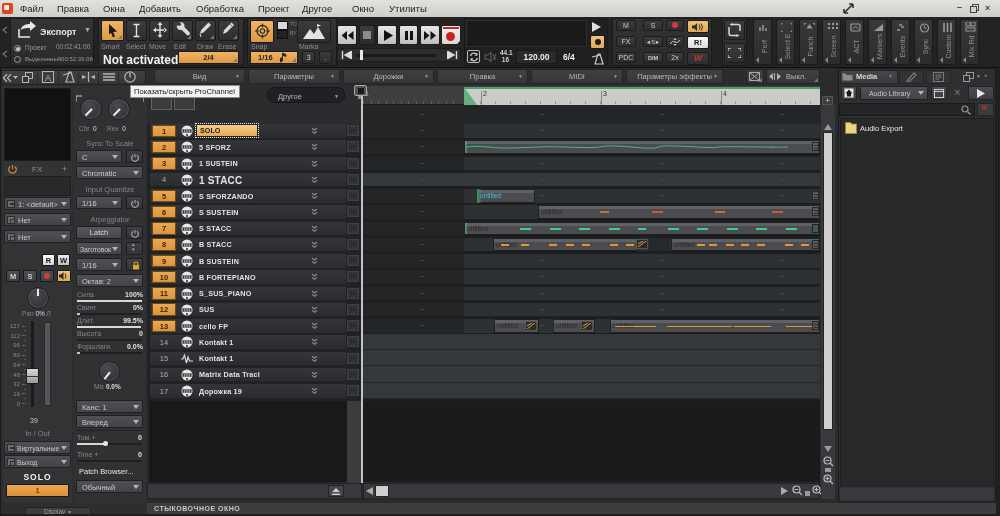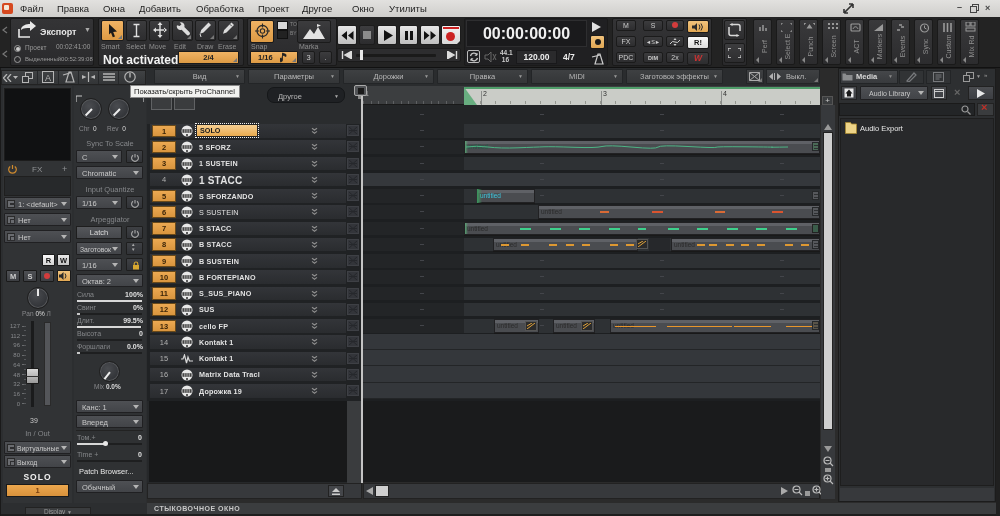--- a/index.html
+++ b/index.html
@@ -172,33 +172,32 @@
         <path d="M1.5 0 v8 M11 0 L4 4 L11 8 Z" stroke="#ddd" fill="#ddd" stroke-width="1.4"></path>
       </svg>
     <div class="abs" style="left:356px;top:37px;width:80px;height:3px;background:#1a1a1a;border-radius:1px"></div>
     <div class="abs" style="left:360px;top:33px;width:2.5px;height:10px;background:#e8e8e8"></div>
     <svg class="abs" style="left:447px;top:34px" width="11" height="8" viewBox="0 0 11 8">
         <path d="M9.5 0 v8 M0 0 L7 4 L0 8 Z" stroke="#ddd" fill="#ddd" stroke-width="1.4"></path>
       </svg>
 
     <div class="mod" style="left:464px;top:1px;width:144px;height:48px;background:#202022"></div>
     <div class="abs" style="left:466px;top:3px;width:121px;height:27px;background:#1a1a1c;border:1px solid #2e2e30"></div>
-    <span class="abs" style="left:466px;top:8px;width:121px;text-align:center;color:#f0f0f0;font-weight:bold;font-size:16px">00:00:00:00</span>
     <div class="abs" style="left:467px;top:33px;width:13px;height:13px;border:1px solid #bbb;border-radius:2px"></div>
     <svg class="abs" style="left:469px;top:35px" width="10" height="10" viewBox="0 0 10 10">
         <path d="M1.5 4 a3.5 3.5 0 0 1 6.5 -1 M8.5 6 a3.5 3.5 0 0 1 -6.5 1" stroke="#ccc" stroke-width="1.3" fill="none"></path>
         <path d="M8 1 v2.2 h-2.2 M2 9 v-2.2 h2.2" stroke="#ccc" stroke-width="1" fill="none"></path>
       </svg>
     <svg class="abs" style="left:484px;top:34px" width="13" height="12" viewBox="0 0 13 12">
         <path d="M1 4 h3 l3 -3 v10 l-3 -3 h-3 z" fill="none" stroke="#666" stroke-width="1"></path>
         <path d="M9 3 l3 6 M12 3 l-3 6" stroke="#666" stroke-width="1"></path>
       </svg>
     <span class="abs" style="left:500px;top:32px;color:#ccc;font-size:6.5px;font-weight:bold">44.1<br>&nbsp;16</span>
     <div class="abs" style="left:516px;top:33px;width:41px;height:14px;background:#2a2a2c;border:1px solid #19191b;color:#eee;font-weight:bold;font-size:8.5px;text-align:center;line-height:13px">120.00</div>
-    <span class="abs" style="left:563px;top:35px;color:#eee;font-weight:bold;font-size:8.5px">4/7</span>
+    <span class="abs" style="left:563px;top:35px;color:#eee;font-weight:bold;font-size:8.5px">6/4</span>
     <svg class="abs" style="left:592px;top:5px" width="9" height="10" viewBox="0 0 9 10">
         <path d="M0 0 L9 5 L0 10 Z" fill="#e0e0e0"></path>
       </svg>
     <div class="abs" style="left:590px;top:18px;width:15px;height:14px;background:linear-gradient(#f0c27c,#e2a854);border:1px solid #1a1a1a;border-radius:2px"></div>
     <div class="abs" style="left:595px;top:22px;width:6px;height:6px;background:#1a1a1a;border-radius:50%"></div>
     <svg class="abs" style="left:591px;top:36px" width="13" height="12" viewBox="0 0 13 12">
         <path d="M4 11 L7 1 h2 L12 11 Z M1 4 L9 2" fill="none" stroke="#ccc" stroke-width="1.2"></path>
       </svg>
 
     <div class="mod" style="left:612px;top:1px;width:100px;height:48px"></div>
@@ -558,21 +557,21 @@
 <div class="abs" style="left:154px;top:1px;width:91px;height:15px;background:linear-gradient(#3e4042,#343638);border:1px solid #232527;border-radius:1px;color:#b8b8b8;font-size:7.5px;text-align:center;line-height:14px">Вид</div>
 <span class="abs" style="left:235px;top:5px;color:#999;font-size:5px">▼</span>
 <div class="abs" style="left:248px;top:1px;width:92px;height:15px;background:linear-gradient(#3e4042,#343638);border:1px solid #232527;border-radius:1px;color:#b8b8b8;font-size:7.5px;text-align:center;line-height:14px">Параметры</div>
 <span class="abs" style="left:330px;top:5px;color:#999;font-size:5px">▼</span>
 <div class="abs" style="left:343px;top:1px;width:91px;height:15px;background:linear-gradient(#3e4042,#343638);border:1px solid #232527;border-radius:1px;color:#b8b8b8;font-size:7.5px;text-align:center;line-height:14px">Дорожки</div>
 <span class="abs" style="left:424px;top:5px;color:#999;font-size:5px">▼</span>
 <div class="abs" style="left:437px;top:1px;width:91px;height:15px;background:linear-gradient(#3e4042,#343638);border:1px solid #232527;border-radius:1px;color:#b8b8b8;font-size:7.5px;text-align:center;line-height:14px">Правка</div>
 <span class="abs" style="left:518px;top:5px;color:#999;font-size:5px">▼</span>
 <div class="abs" style="left:531px;top:1px;width:92px;height:15px;background:linear-gradient(#3e4042,#343638);border:1px solid #232527;border-radius:1px;color:#b8b8b8;font-size:7.5px;text-align:center;line-height:14px">MIDI</div>
 <span class="abs" style="left:613px;top:5px;color:#999;font-size:5px">▼</span>
-<div class="abs" style="left:626px;top:1px;width:97px;height:15px;background:linear-gradient(#3e4042,#343638);border:1px solid #232527;border-radius:1px;color:#b8b8b8;font-size:7.5px;text-align:center;line-height:14px">Заготовок эффекты</div>
+<div class="abs" style="left:626px;top:1px;width:97px;height:15px;background:linear-gradient(#3e4042,#343638);border:1px solid #232527;border-radius:1px;color:#b8b8b8;font-size:7.5px;text-align:center;line-height:14px">Параметры эффекты</div>
 <span class="abs" style="left:713px;top:5px;color:#999;font-size:5px">▼</span>
 <div class="abs corner" style="left:746px;top:1px;width:18px;height:15px;background:linear-gradient(#3e4042,#343638);border:1px solid #232527"></div>
 <svg class="abs" style="left:749px;top:4px" width="11" height="9" viewBox="0 0 11 9">
         <path d="M0.5 0.5 h10 v8 h-10 z M0.5 0.5 L10.5 8.5 M10.5 0.5 L0.5 8.5" stroke="#aaa" stroke-width="1" fill="none"></path>
       </svg>
 <div class="abs corner" style="left:766px;top:1px;width:54px;height:15px;background:linear-gradient(#3e4042,#343638);border:1px solid #232527"></div>
 <svg class="abs" style="left:769px;top:5px" width="12" height="7" viewBox="0 0 12 7">
         <path d="M4 0 L0 3.5 L4 7 z M8 0 L12 3.5 L8 7 z" fill="#b0b0b0"></path>
         <path d="M5.5 0 v7" stroke="#b0b0b0"></path>
       </svg>
@@ -755,21 +754,21 @@
 <div class="abs" style="left:660px;top:127.0px;width:4px;height:1px;background:#43454a"></div>
 <div class="abs" style="left:780px;top:127.0px;width:4px;height:1px;background:#43454a"></div>
 <div class="abs" style="left:150px;top:137.25px;width:196px;height:13.5px;background:linear-gradient(#333539,#2a2c2f)"></div>
 <div class="abs" style="left:152px;top:137.75px;width:24px;height:12.5px;background:linear-gradient(#eiaa52,#d9953e);background:linear-gradient(#eca952,#d9953e);border:1px solid #6a4a1a;color:#3a2408;font-size:7.5px;font-weight:bold;text-align:center;line-height:12px">6</div>
 <svg class="abs" style="left:181px;top:138.25px" width="12" height="12" viewBox="0 0 12 12">
         <circle cx="6" cy="6" r="5.5" fill="#e8e8e8"></circle>
         <rect x="1.5" y="4.2" width="9" height="3.6" fill="#2a2a2a"></rect>
         <path d="M3.3 4.2 v3.6 M5.1 4.2 v3.6 M6.9 4.2 v3.6 M8.7 4.2 v3.6" stroke="#e8e8e8" stroke-width="0.7"></path>
         <circle cx="6" cy="10" r="1" fill="#2a2a2a"></circle>
       </svg>
-<span class="abs" style="left:199px;top:139.75px;color:#e2e2e2;font-size:7.2px;font-weight:normal;letter-spacing:0.2px">S SUSTEIN</span>
+<span class="abs" style="left:199px;top:139.75px;color:#e2e2e2;font-size:7.2px;font-weight:bold;letter-spacing:0.2px">S SUSTEIN</span>
 <svg class="abs" style="left:310px;top:140.25px" width="9" height="8" viewBox="0 0 9 8">
         <path d="M2 1.2 L4.5 3 L7 1.2 M2 4.4 L4.5 6.2 L7 4.4" stroke="#8e8e8e" stroke-width="1.1" fill="none"></path>
       </svg>
 <div class="abs" style="left:347px;top:138.25px;width:12px;height:11px;background:#33353a;border:1px solid #3e4045"></div>
 <svg class="abs" style="left:349px;top:140.25px" width="8" height="7" viewBox="0 0 8 7">
         <path d="M0 0 L8 7 M8 0 L0 7 M0 3.5 h8" stroke="#26282c" stroke-width="1"></path>
       </svg>
 <div class="abs" style="left:363px;top:137.25px;width:101px;height:13.5px;background:#232527"></div>
 <div class="abs" style="left:464px;top:137.25px;width:356px;height:13.5px;background:#2e3134"></div>
 <div class="abs" style="left:420px;top:143.25px;width:4px;height:1px;background:#43454a"></div>

